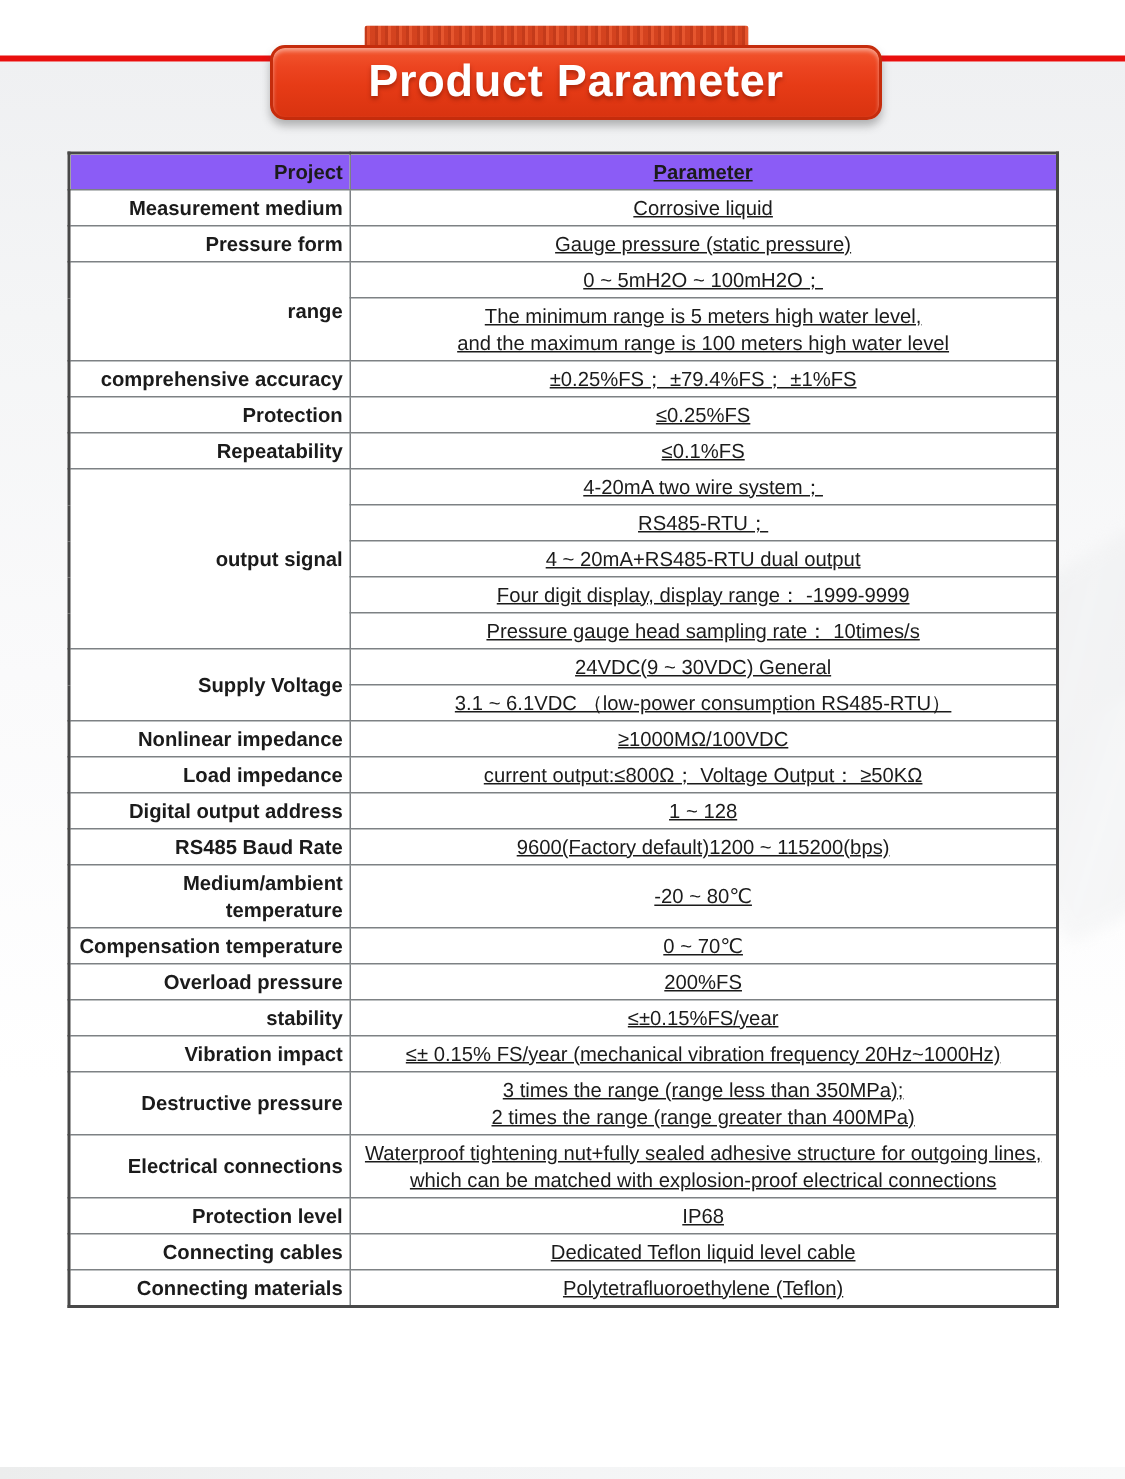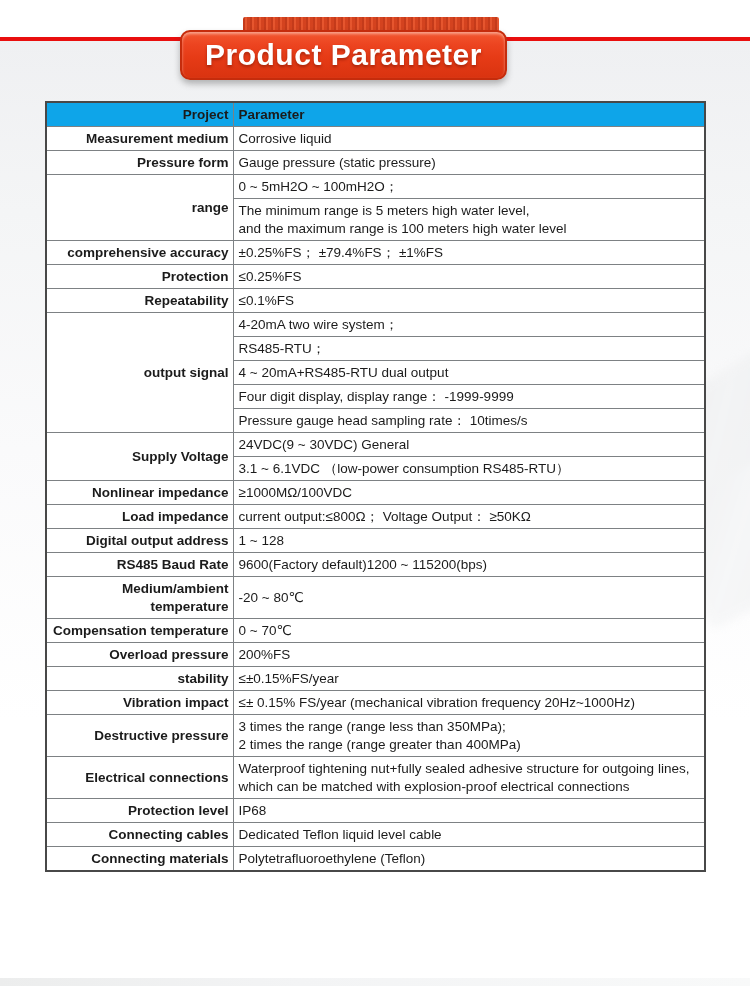--- a/index.html
+++ b/index.html
@@ -48,21 +48,21 @@
   .ribbon-texture {
     position: absolute; left: 243px; top: 17px; width: 256px; height: 16px;
     background:
       repeating-linear-gradient(90deg, rgba(150,30,5,.35) 0 2px, rgba(255,120,70,.25) 2px 4px, rgba(190,50,15,.3) 4px 7px),
       #dd4a26;
     border-radius: 2px;
   }
 
   
   .banner {
-    position: absolute; left: 180px; top: 30px; width: 327px; height: 50px;
+    position: absolute; left: 180px; top: 30px; width: 408px; height: 50px;
     background: linear-gradient(180deg, #f3572f 0%, #ec4420 28%, #e63b16 55%, #d93310 100%);
     border: 2px solid #c52c0c;
     border-radius: 10px;
     box-shadow: 0 4px 6px rgba(60,60,60,.35), inset 0 2px 3px rgba(255,255,255,.45);
     display: flex; align-items: center; justify-content: center; text-align: right;
   }
   .banner-title {
     color: #ffffff; font-size: 30px; font-weight: bold; letter-spacing: .5px;
     text-shadow: 0 2px 3px rgba(120,20,0,.55);
   }
@@ -74,23 +74,23 @@
     background: #ffffff;
     border: 2px solid #484848;
   }
   .param-table td {
     border: 1.6px solid #7d8184;
     font-size: 13.5px; line-height: 18px;
     padding: 2.5px 5px;
     color: #1b1b1b;
     overflow: hidden;
   }
-  .param-table .head-cell { background: #0ea5e9; font-weight: bold; }
+  .param-table .head-cell { background: #8b5cf6; font-weight: bold; }
   .label-cell { text-align: right; padding-right: 4px !important; vertical-align: middle; font-weight: bold; }
-  .value-cell { text-align: left; }
+  .value-cell { text-align: center; text-decoration: underline; }
 </style>
 </head>
 <body>
 
 <div class="bg-band"></div>
 
 <div class="faded-product">
   <div class="block1"></div>
   <div class="block2"></div>
 </div>

